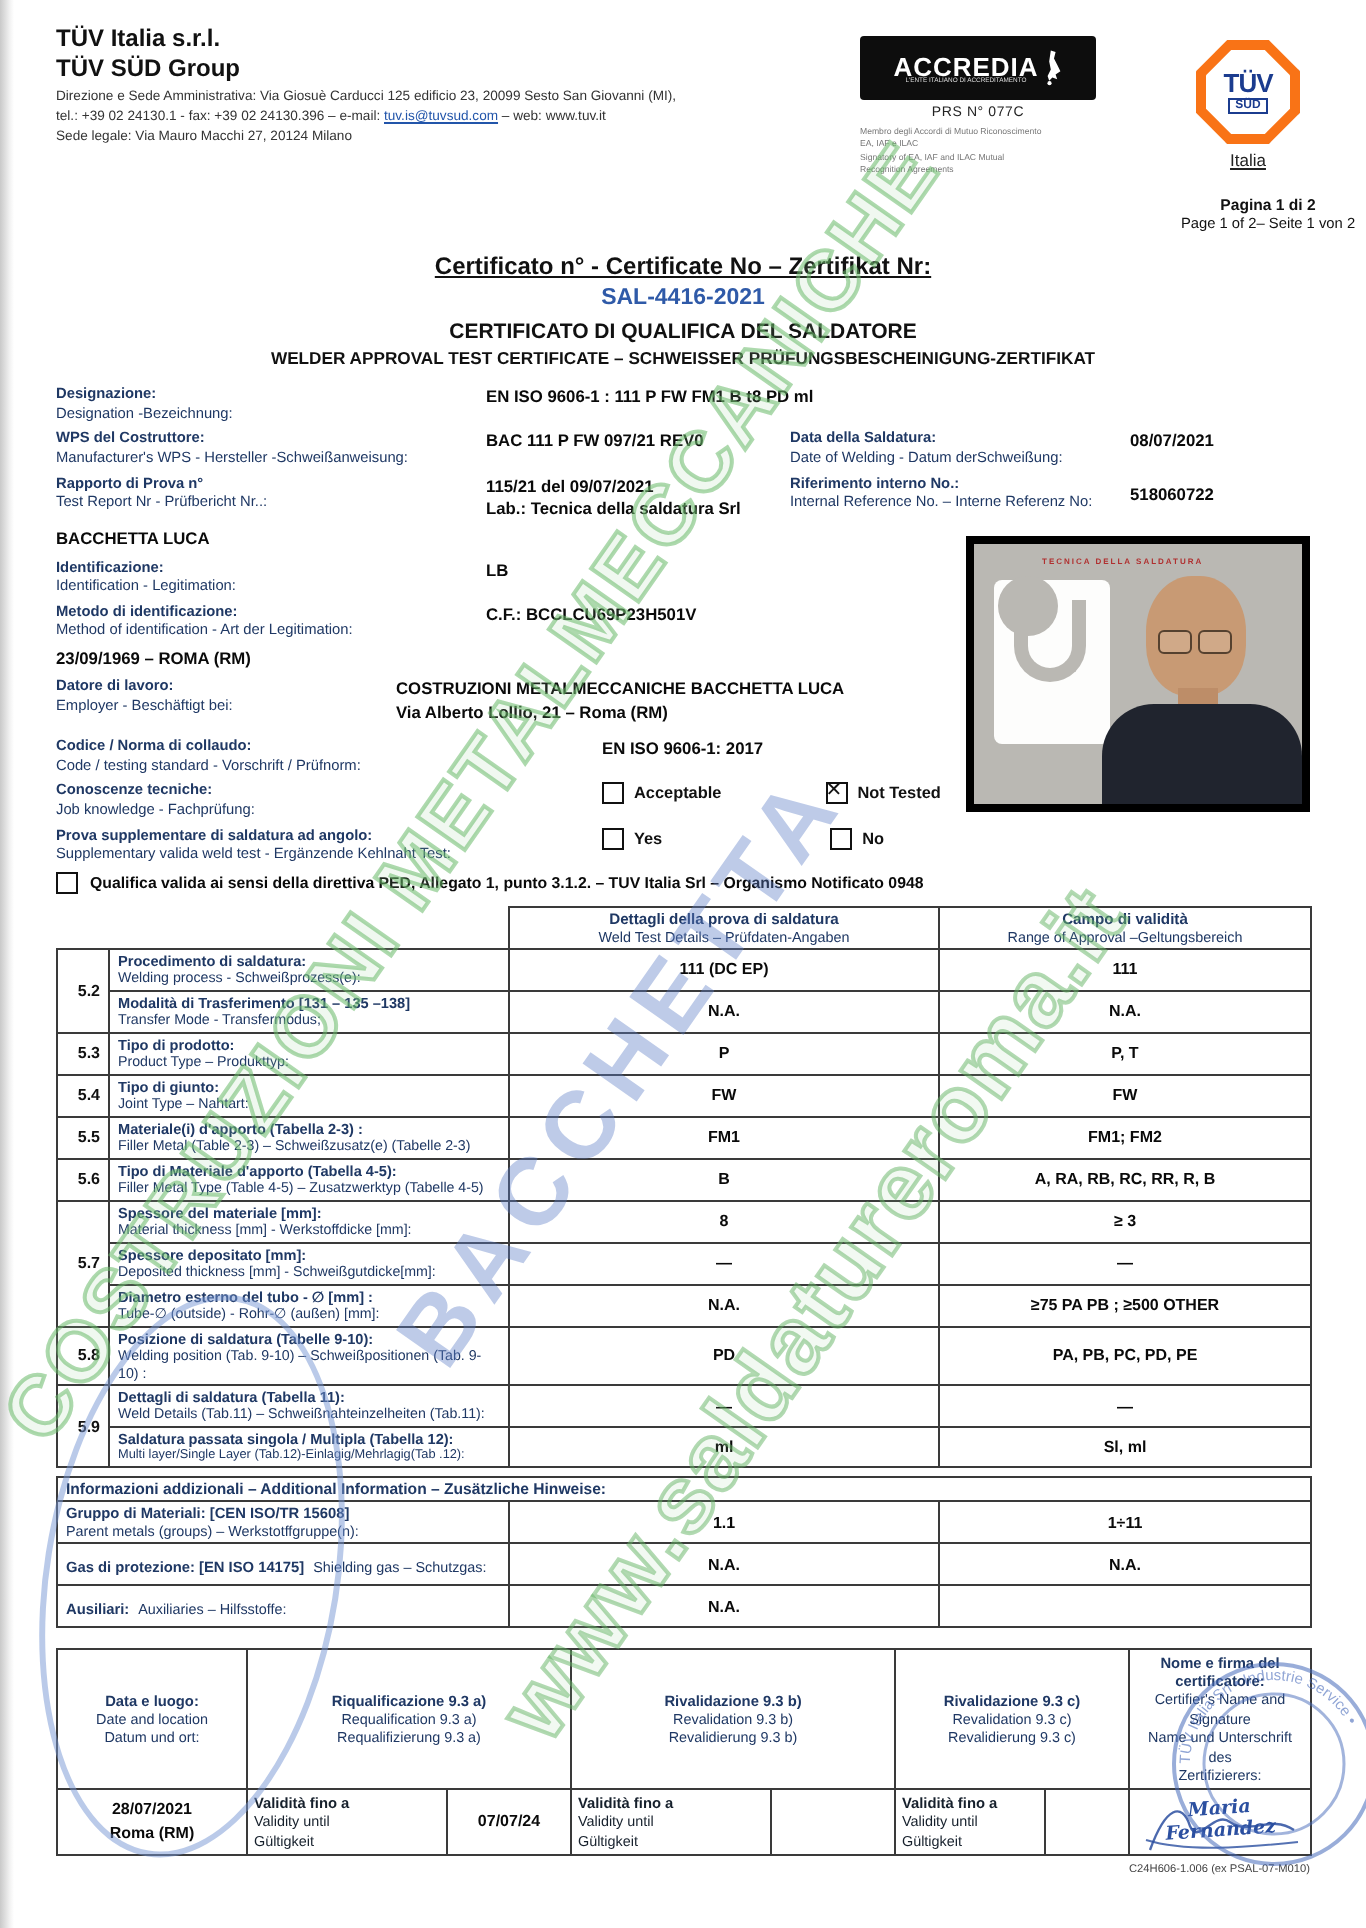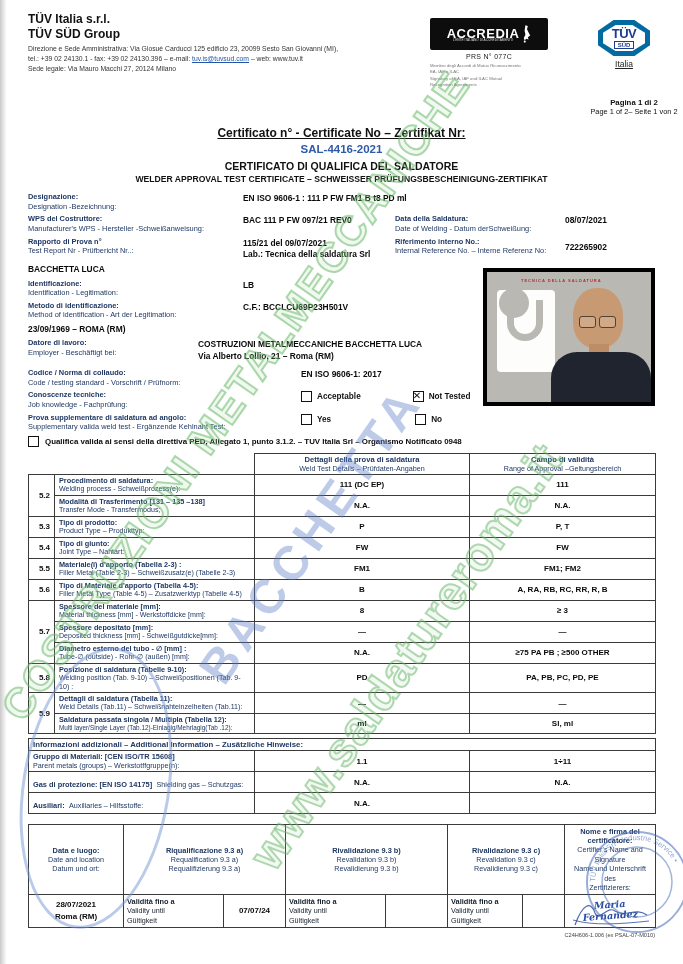--- a/index.html
+++ b/index.html
@@ -15,23 +15,23 @@
   .co-addr{font-size:6.8px;color:#333;line-height:1.45;margin-top:2px;max-width:360px;}
   .co-addr a{color:#2255aa;text-decoration:underline;}
   .accredia{position:absolute;left:402px;top:6px;width:118px;text-align:center;}
   .acc-box{background:#0d0d0d;border-radius:2px;color:#fff;height:32px;display:flex;align-items:center;justify-content:center;gap:4px;}
   .acc-word{font-weight:bold;font-size:13px;letter-spacing:.5px;}
   .acc-tag{font-size:3.2px;color:#ddd;margin-top:-3px;}
   .acc-italy{width:8px;height:18px;}
   .acc-prs{font-size:7px;color:#222;margin-top:3px;letter-spacing:.3px;}
   .acc-notes{font-size:4.3px;color:#777;text-align:left;line-height:1.5;margin-top:3px;}
   .tuvblock{position:absolute;left:548px;top:8px;width:96px;text-align:center;}
-  .oct{position:relative;width:52px;height:36px;margin:0 auto;
+  .oct{position:relative;width:52px;height:52px;margin:0 auto;
        clip-path:polygon(30% 0,70% 0,100% 30%,100% 70%,70% 100%,30% 100%,0 70%,0 30%);
-       background:#0369a1;box-shadow:2px 2px 2px rgba(0,0,0,.3);}
+       background:#f97316;box-shadow:2px 2px 2px rgba(0,0,0,.3);}
   .oct-in{position:absolute;inset:5px;clip-path:polygon(30% 0,70% 0,100% 30%,100% 70%,70% 100%,30% 100%,0 70%,0 30%);
        background:#fff;display:flex;flex-direction:column;align-items:center;justify-content:center;}
   .oct-tuv{font-size:13px;font-weight:bold;color:#1b3c8f;letter-spacing:-.5px;line-height:1;}
   .oct-sud{font-size:6px;font-weight:bold;color:#1b3c8f;border:1px solid #1b3c8f;padding:0 3px;margin-top:1px;}
   .tuv-country{font-size:8.5px;margin-top:3px;color:#222;text-decoration:underline;}
   .pageno{position:absolute;left:540px;top:86px;width:132px;text-align:center;}
   .pageno .b{font-size:7.8px;font-weight:bold;}
   .pageno .r{font-size:7.4px;}
 
   
@@ -207,21 +207,21 @@
         </div>
         <div class="fval" style="width:150px">
           <div>115/21 del 09/07/2021</div>
           <div>Lab.: Tecnica della saldatura Srl</div>
         </div>
         <div class="rpair">
           <div class="flabel">
             <div class="lbl-it">Riferimento interno No.:</div>
             <div class="lbl-en">Internal Reference No. – Interne Referenz No:</div>
           </div>
-          <div class="fval" style="padding-top:5px">722265902</div>
+          <div class="fval" style="padding-top:5px">518060722</div>
         </div>
       </div>
 
       <div class="frow">
         <div class="fval">BACCHETTA LUCA</div>
       </div>
 
       <div class="frow">
         <div class="flabel">
           <div class="lbl-it">Identificazione:</div>

